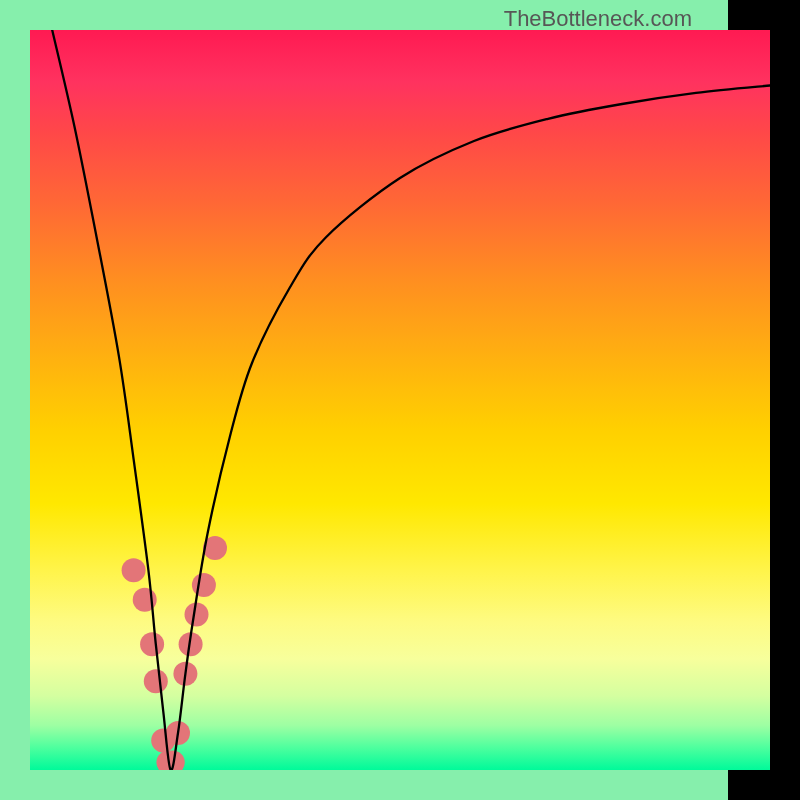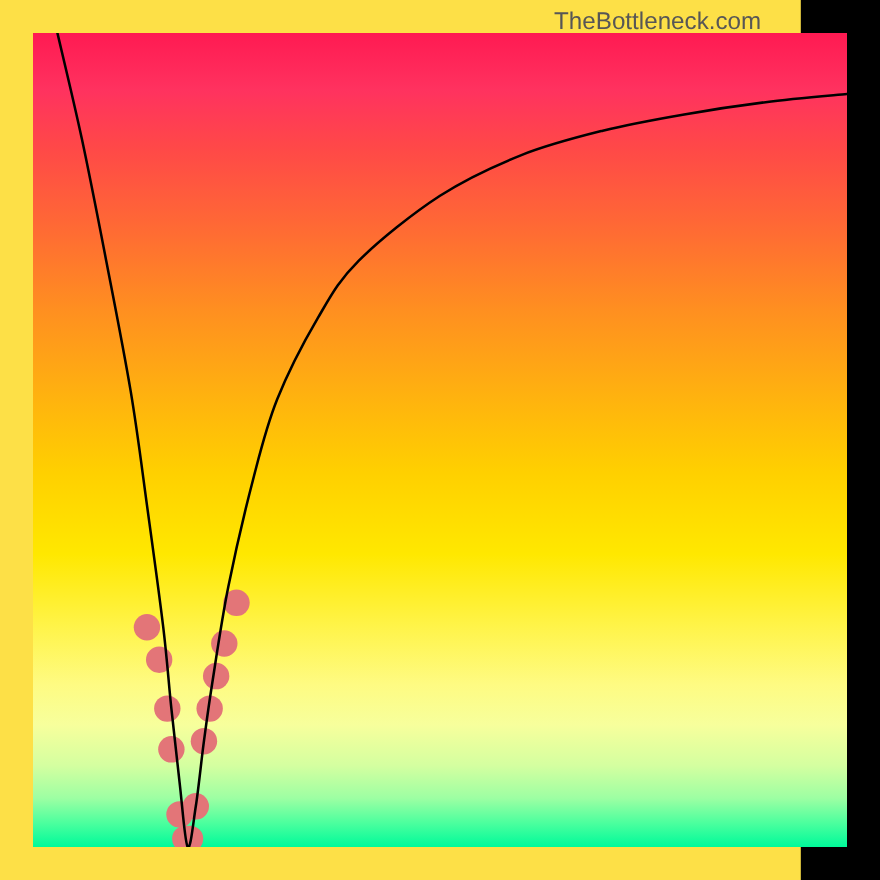--- a/index.html
+++ b/index.html
@@ -8,21 +8,21 @@
     width: 800px;
     height: 800px;
     overflow: hidden;
     background: #000;
     font-family: Arial, Helvetica, sans-serif;
   }
   .frame {
     position: relative;
     width: 728px;
     height: 800px;
-    background: #fde047;
+    background: #86efac;
   }
   .plot-area {
     position: absolute;
     left: 30px;
     top: 30px;
     width: 740px;
     height: 740px;
     background: linear-gradient(to bottom,
       #ff1a52 0%,
       #ff325f 7%,

